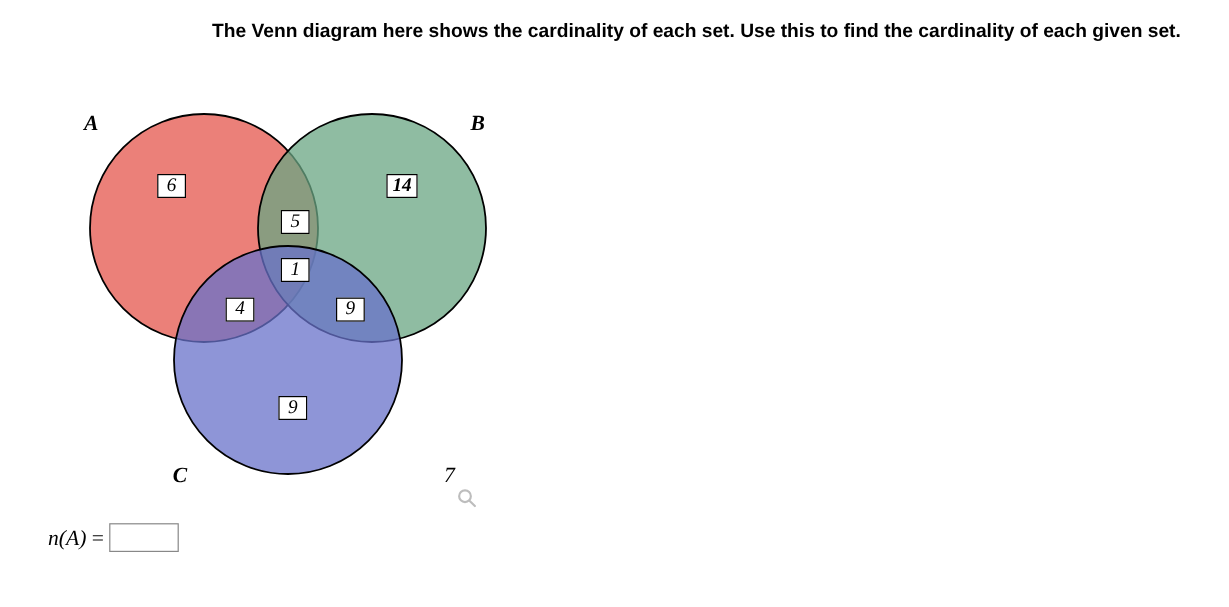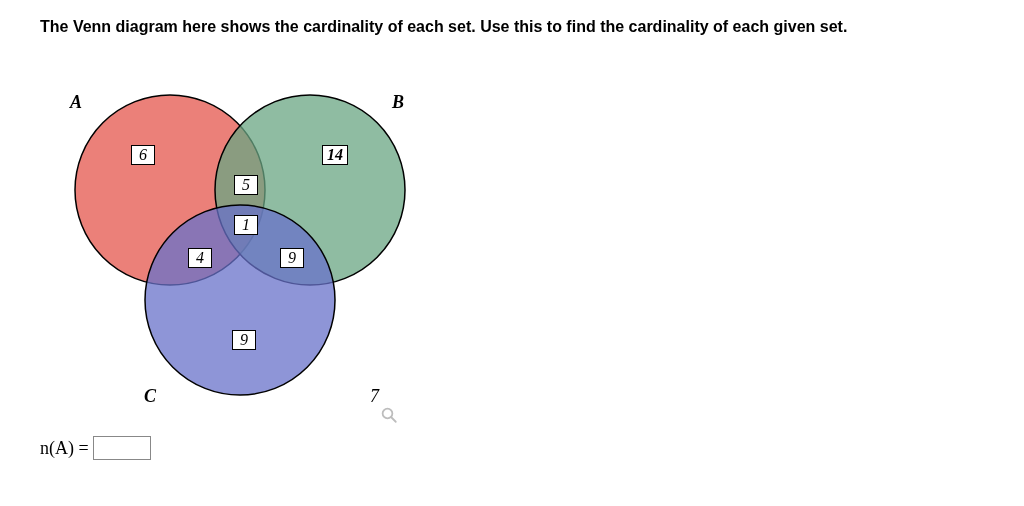--- a/index.html
+++ b/index.html
@@ -11,20 +11,21 @@
     font-family: "Trebuchet MS", "Lucida Sans", Verdana, sans-serif;
     color: #000;
   }
   .container {
     padding: 18px 40px;
   }
   .instruction {
     font-size: 16px;
     font-weight: 600;
     margin-bottom: 14px;
+    text-align: right;
   }
   .diagram-wrap {
     position: relative;
     width: 420px;
     height: 380px;
   }
   .set-label {
     position: absolute;
     font-family: "Times New Roman", serif;
     font-style: italic;
@@ -54,20 +55,21 @@
     color: #bdbdbd;
   }
   .answer-row {
     margin-top: 6px;
     font-family: "Times New Roman", serif;
     font-size: 18px;
     display: flex;
     align-items: center;
   }
   .answer-row .nA {
+    font-style: italic;
   }
   .answer-input {
     width: 48px;
     height: 22px;
     border: 1px solid #888;
     background: #fff;
     font-family: "Times New Roman", serif;
     font-size: 16px;
     padding: 0 4px;
     margin-left: 4px;

